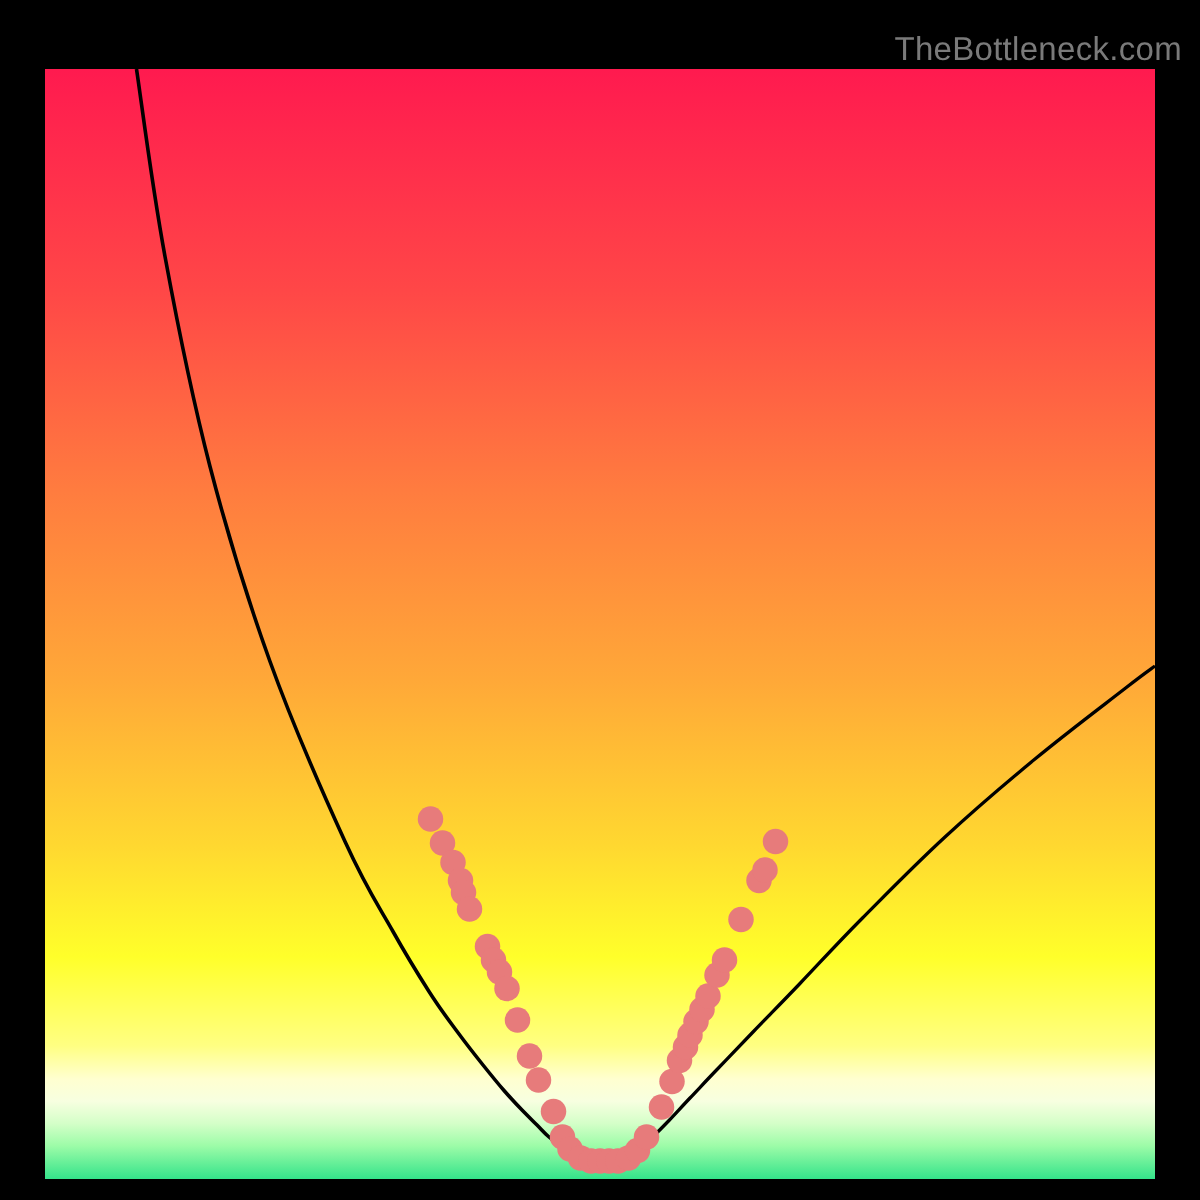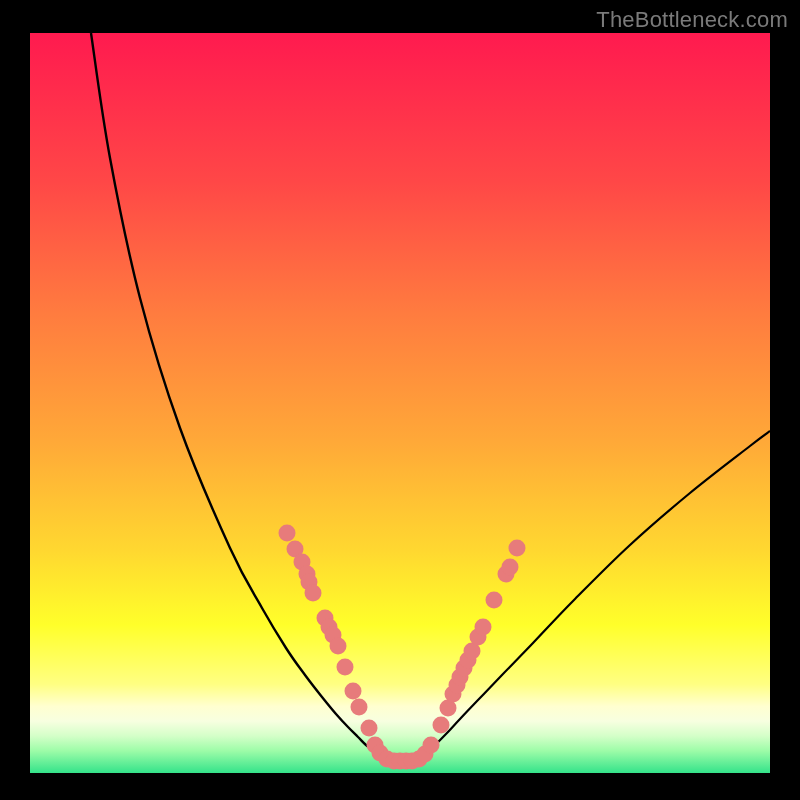--- a/index.html
+++ b/index.html
@@ -6,21 +6,21 @@
     margin: 0;
     padding: 0;
     width: 800px;
     height: 800px;
     background: #000;
     overflow: hidden;
     font-family: Arial, Helvetica, sans-serif;
   }
   .frame {
     position: absolute;
-    top: 3px;
+    top: 16px;
     left: 0;
     width: 800px;
     height: 672px;
     background: #000;
   }
   .plot {
     position: absolute;
     top: 30px;
     left: 30px;
     width: 740px;

